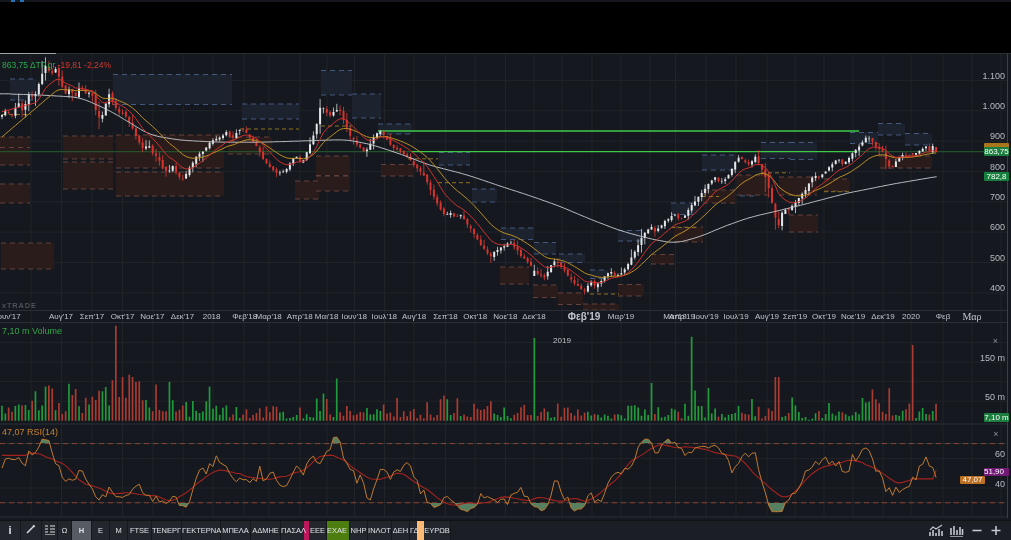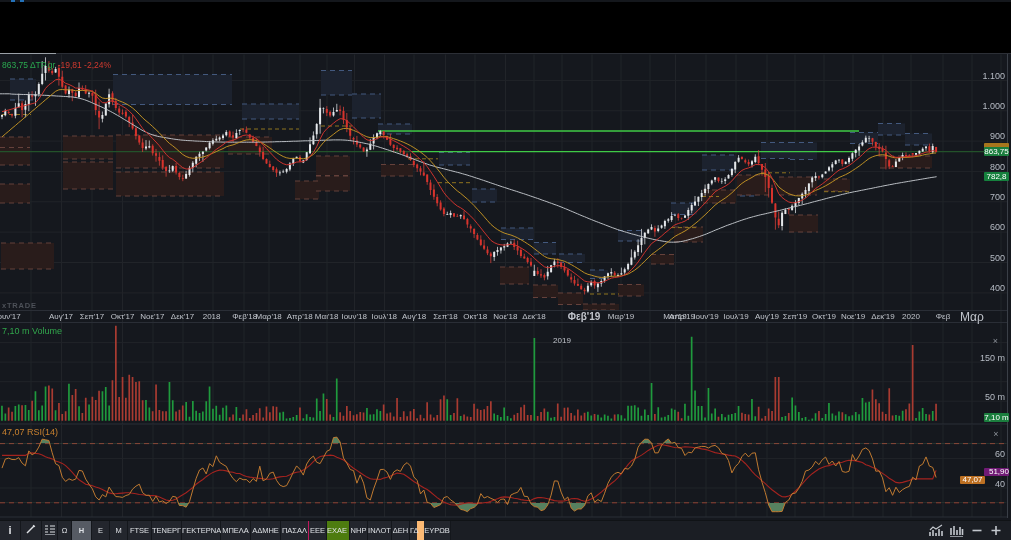--- a/index.html
+++ b/index.html
@@ -116,21 +116,21 @@
     <div style="position:absolute;right:6px;top:252.7px;font-size:9px;line-height:11px;color:#b7bcc5;font-weight:normal;white-space:nowrap;">500</div>
     <div style="position:absolute;right:6px;top:283.1px;font-size:9px;line-height:11px;color:#b7bcc5;font-weight:normal;white-space:nowrap;">400</div>
     <div style="position:absolute;right:6px;top:352.6px;font-size:9px;line-height:11px;color:#b7bcc5;font-weight:normal;white-space:nowrap;">150 m</div>
     <div style="position:absolute;right:6px;top:391.8px;font-size:9px;line-height:11px;color:#b7bcc5;font-weight:normal;white-space:nowrap;">50 m</div>
     <div style="position:absolute;right:6px;top:449.4px;font-size:9px;line-height:11px;color:#b7bcc5;font-weight:normal;white-space:nowrap;">60</div>
     <div style="position:absolute;right:6px;top:479px;font-size:9px;line-height:11px;color:#b7bcc5;font-weight:normal;white-space:nowrap;">40</div>
     <div style="position:absolute;left:984px;top:142.8px;width:25px;height:9px;background:#a8761d;border-radius:1px;color:#fff;font-size:8px;line-height:9px;text-align:center"></div>
     <div style="position:absolute;left:984px;top:146.9px;width:25px;height:9.5px;background:#1b7e3e;border-radius:1px;color:#fff;font-size:8px;line-height:9.5px;text-align:center">863,75</div>
     <div style="position:absolute;left:984px;top:171.9px;width:25px;height:9.5px;background:#15803d;border-radius:1px;color:#fff;font-size:8px;line-height:9.5px;text-align:center">782,8</div>
     <div style="position:absolute;left:984px;top:412.9px;width:25px;height:9.5px;background:#1b7e3e;border-radius:1px;color:#fff;font-size:8px;line-height:9.5px;text-align:center">7,10 m</div>
-    <div style="position:absolute;left:984px;top:467.6px;width:25px;height:8px;background:#701a75;border-radius:1px;color:#fff;font-size:8px;line-height:8px;text-align:right">51,90</div>
+    <div style="position:absolute;left:984px;top:467.6px;width:25px;height:8px;background:#701a75;border-radius:1px;color:#fff;font-size:8px;line-height:8px;text-align:left">51,90</div>
     <div style="position:absolute;left:960px;top:475.6px;width:25px;height:8px;background:#bd7022;border-radius:1px;color:#fff;font-size:8px;line-height:8px;text-align:center">47,07</div>
     <div style="position:absolute;left:8px;transform:translateX(-50%);top:312px;font-size:8px;line-height:10px;color:#c0c4cb;font-weight:normal;white-space:nowrap;">Ιουν'17</div>
     <div style="position:absolute;left:61px;transform:translateX(-50%);top:312px;font-size:8px;line-height:10px;color:#c0c4cb;font-weight:normal;white-space:nowrap;">Αυγ'17</div>
     <div style="position:absolute;left:92px;transform:translateX(-50%);top:312px;font-size:8px;line-height:10px;color:#c0c4cb;font-weight:normal;white-space:nowrap;">Σεπ'17</div>
     <div style="position:absolute;left:122.6px;transform:translateX(-50%);top:312px;font-size:8px;line-height:10px;color:#c0c4cb;font-weight:normal;white-space:nowrap;">Οκτ'17</div>
     <div style="position:absolute;left:152.4px;transform:translateX(-50%);top:312px;font-size:8px;line-height:10px;color:#c0c4cb;font-weight:normal;white-space:nowrap;">Νοε'17</div>
     <div style="position:absolute;left:182.5px;transform:translateX(-50%);top:312px;font-size:8px;line-height:10px;color:#c0c4cb;font-weight:normal;white-space:nowrap;">Δεκ'17</div>
     <div style="position:absolute;left:211.6px;transform:translateX(-50%);top:312px;font-size:8px;line-height:10px;color:#c0c4cb;font-weight:normal;white-space:nowrap;">2018</div>
     <div style="position:absolute;left:244.7px;transform:translateX(-50%);top:312px;font-size:8px;line-height:10px;color:#c0c4cb;font-weight:normal;white-space:nowrap;">Φεβ'18</div>
     <div style="position:absolute;left:268.7px;transform:translateX(-50%);top:312px;font-size:8px;line-height:10px;color:#c0c4cb;font-weight:normal;white-space:nowrap;">Μαρ'18</div>
@@ -150,21 +150,21 @@
     <div style="position:absolute;left:675px;transform:translateX(-50%);top:312px;font-size:8px;line-height:10px;color:#c0c4cb;font-weight:normal;white-space:nowrap;">Μαι'19</div>
     <div style="position:absolute;left:706px;transform:translateX(-50%);top:312px;font-size:8px;line-height:10px;color:#c0c4cb;font-weight:normal;white-space:nowrap;">Ιουν'19</div>
     <div style="position:absolute;left:736px;transform:translateX(-50%);top:312px;font-size:8px;line-height:10px;color:#c0c4cb;font-weight:normal;white-space:nowrap;">Ιουλ'19</div>
     <div style="position:absolute;left:767px;transform:translateX(-50%);top:312px;font-size:8px;line-height:10px;color:#c0c4cb;font-weight:normal;white-space:nowrap;">Αυγ'19</div>
     <div style="position:absolute;left:795px;transform:translateX(-50%);top:312px;font-size:8px;line-height:10px;color:#c0c4cb;font-weight:normal;white-space:nowrap;">Σεπ'19</div>
     <div style="position:absolute;left:824px;transform:translateX(-50%);top:312px;font-size:8px;line-height:10px;color:#c0c4cb;font-weight:normal;white-space:nowrap;">Οκτ'19</div>
     <div style="position:absolute;left:853px;transform:translateX(-50%);top:312px;font-size:8px;line-height:10px;color:#c0c4cb;font-weight:normal;white-space:nowrap;">Νοε'19</div>
     <div style="position:absolute;left:883px;transform:translateX(-50%);top:312px;font-size:8px;line-height:10px;color:#c0c4cb;font-weight:normal;white-space:nowrap;">Δεκ'19</div>
     <div style="position:absolute;left:911px;transform:translateX(-50%);top:312px;font-size:8px;line-height:10px;color:#c0c4cb;font-weight:normal;white-space:nowrap;">2020</div>
     <div style="position:absolute;left:943px;transform:translateX(-50%);top:312px;font-size:8px;line-height:10px;color:#c0c4cb;font-weight:normal;white-space:nowrap;">Φεβ</div>
-    <div style="position:absolute;left:972px;transform:translateX(-50%);top:312px;font-size:12px;line-height:10px;color:#c0c4cb;font-weight:normal;white-space:nowrap;">Μαρ</div>
+    <div style="position:absolute;left:972px;transform:translateX(-50%);top:312px;font-size:10px;line-height:10px;color:#c0c4cb;font-weight:normal;white-space:nowrap;font-family:Liberation Serif, serif;">Μαρ</div>
     <div style="position:absolute;left:995.5px;transform:translateX(-50%);top:335.5px;font-size:9px;line-height:11px;color:#8c9199;font-weight:normal;white-space:nowrap;">×</div>
     <div style="position:absolute;left:996px;transform:translateX(-50%);top:428.5px;font-size:9px;line-height:11px;color:#8c9199;font-weight:normal;white-space:nowrap;">×</div>
     <div style="position:absolute;left:0;top:520px;width:1011px;height:20px;background:#1b1e24;border-top:1px solid #101316"></div>
     <div style="position:absolute;left:0px;top:521px;width:21px;height:19px;background:#23262d;border-right:1px solid #14171c;color:#dfe2e6;font-size:7.5px;line-height:19px;text-align:center"><span style="font-weight:bold;font-size:11px">i</span></div>
     <div style="position:absolute;left:21px;top:521px;width:21px;height:19px;background:#23262d;border-right:1px solid #14171c;color:#dfe2e6;font-size:7.5px;line-height:19px;text-align:center"><svg width="12" height="12" style="vertical-align:-2px">
         <path d="M2 10L9 3" stroke="#dfe2e6" stroke-width="1.4"></path>
         <path d="M8.2 2.2l1.6 1.6" stroke="#dfe2e6" stroke-width="1.4"></path>
       </svg></div>
     <div style="position:absolute;left:42px;top:521px;width:16px;height:19px;background:#23262d;border-right:1px solid #14171c;color:#dfe2e6;font-size:7.5px;line-height:19px;text-align:center"><svg width="14" height="12" style="vertical-align:-2px">
         <path d="M2 3h3M7 3h5M2 6h3M7 6h5M2 9h3M7 9h5" stroke="#dfe2e6" stroke-width="1.2"></path>
@@ -172,21 +172,21 @@
       </svg></div>
     <div style="position:absolute;left:58px;top:521px;width:14px;height:19px;background:#23262d;border-right:1px solid #14171c;color:#dfe2e6;font-size:7.5px;line-height:19px;text-align:center">Ω</div>
     <div style="position:absolute;left:72px;top:521px;width:20px;height:19px;background:#565b64;border-right:1px solid #14171c;color:#dfe2e6;font-size:7.5px;line-height:19px;text-align:center"><b>H</b></div>
     <div style="position:absolute;left:92px;top:521px;width:18px;height:19px;background:#23262d;border-right:1px solid #14171c;color:#dfe2e6;font-size:7.5px;line-height:19px;text-align:center">E</div>
     <div style="position:absolute;left:110px;top:521px;width:18px;height:19px;background:#23262d;border-right:1px solid #14171c;color:#dfe2e6;font-size:7.5px;line-height:19px;text-align:center">M</div>
     <div style="position:absolute;left:128px;top:521px;width:24px;height:19px;background:#23262d;border-right:1px solid #14171c;color:#dfe2e6;font-size:7.5px;line-height:19px;text-align:center">FTSE</div>
     <div style="position:absolute;left:152px;top:521px;width:30px;height:19px;background:#23262d;border-right:1px solid #14171c;color:#dfe2e6;font-size:7.5px;line-height:19px;text-align:center">ΤΕΝΕΡΓ</div>
     <div style="position:absolute;left:182px;top:521px;width:39px;height:19px;background:#23262d;border-right:1px solid #14171c;color:#dfe2e6;font-size:7.5px;line-height:19px;text-align:center">ΓΕΚΤΕΡΝΑ</div>
     <div style="position:absolute;left:221px;top:521px;width:30px;height:19px;background:#23262d;border-right:1px solid #14171c;color:#dfe2e6;font-size:7.5px;line-height:19px;text-align:center">ΜΠΕΛΑ</div>
     <div style="position:absolute;left:251px;top:521px;width:30px;height:19px;background:#23262d;border-right:1px solid #14171c;color:#dfe2e6;font-size:7.5px;line-height:19px;text-align:center">ΑΔΜΗΕ</div>
-    <div style="position:absolute;left:281px;top:521px;width:28px;height:19px;background:#23262d;border-right:1px solid #be185d;color:#dfe2e6;font-size:7.5px;line-height:19px;text-align:center">ΠΑΣΑΛ</div>
+    <div style="position:absolute;left:281px;top:521px;width:28px;height:19px;background:#23262d;border-right:5px solid #be185d;color:#dfe2e6;font-size:7.5px;line-height:19px;text-align:center">ΠΑΣΑΛ</div>
     <div style="position:absolute;left:309px;top:521px;width:18px;height:19px;background:#23262d;border-right:1px solid #14171c;color:#dfe2e6;font-size:7.5px;line-height:19px;text-align:center">ΕΕΕ</div>
     <div style="position:absolute;left:327px;top:521px;width:23px;height:19px;background:#4d7c0f;border-right:1px solid #14171c;color:#dfe2e6;font-size:7.5px;line-height:19px;text-align:left">ΕΧΑΕ</div>
     <div style="position:absolute;left:350px;top:521px;width:18px;height:19px;background:#23262d;border-right:1px solid #14171c;color:#dfe2e6;font-size:7.5px;line-height:19px;text-align:center">ΝΗΡ</div>
     <div style="position:absolute;left:368px;top:521px;width:24px;height:19px;background:#23262d;border-right:1px solid #14171c;color:#dfe2e6;font-size:7.5px;line-height:19px;text-align:center">ΙΝΛΟΤ</div>
     <div style="position:absolute;left:392px;top:521px;width:18px;height:19px;background:#23262d;border-right:1px solid #14171c;color:#dfe2e6;font-size:7.5px;line-height:19px;text-align:center">ΔΕΗ</div>
     <div style="position:absolute;left:410px;top:521px;width:14px;height:19px;background:#23262d;border-right:7px solid #fdba74;color:#dfe2e6;font-size:7.5px;line-height:19px;text-align:center">ΓΔ</div>
     <div style="position:absolute;left:424px;top:521px;width:27px;height:19px;background:#23262d;border-right:1px solid #14171c;color:#dfe2e6;font-size:7.5px;line-height:19px;text-align:center">ΕΥΡΩΒ</div>
     <div style="position:absolute;left:929px;top:523px"><svg width="15" height="13">
         <path d="M1 12V8M4 12V6M7 12V9M10 12V5M13 12V7" stroke="#c3c7cd" stroke-width="1.6"></path>
         <path d="M1 6l3-3 3 2 6-4" stroke="#c3c7cd" stroke-width="1.1" fill="none"></path>

